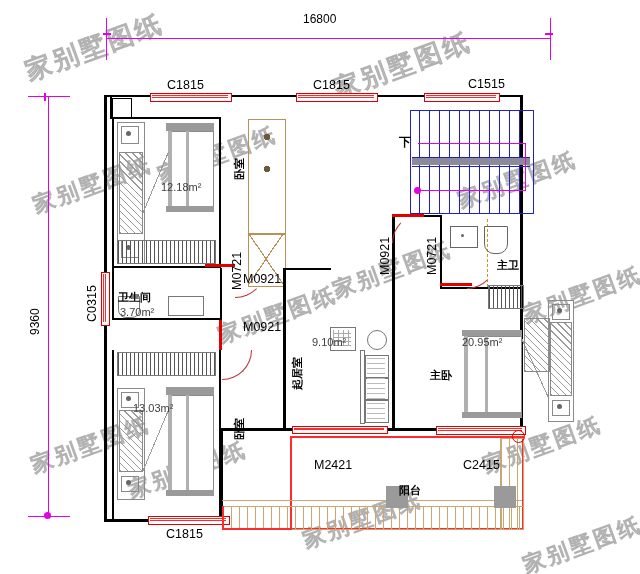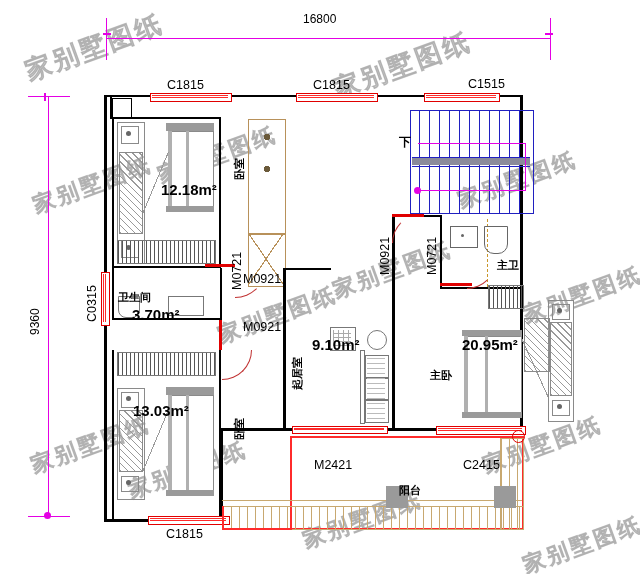--- a/index.html
+++ b/index.html
@@ -7,21 +7,21 @@
   body{width:640px;height:574px;overflow:hidden;
        font-family:"Liberation Sans","DejaVu Sans",sans-serif;}
   #stage{position:relative;width:640px;height:574px;background:#fff;}
   .abs{position:absolute;}
 
   
   .lbl{position:absolute;font-size:12px;color:#000;white-space:nowrap;
        font-family:"Liberation Sans","DejaVu Sans",sans-serif;letter-spacing:0px;}
   .lbl-code{font-size:12.5px;font-weight:400;}
   .lbl-cn{font-size:11px;font-weight:700;}
-  .lbl-area{font-size:15px;color:#000000;font-weight:700;}
+  .lbl-area{font-size:11px;color:#404040;font-weight:400;}
   .lbl-dim{font-size:12px;color:#000;}
   .rot90{transform:rotate(-90deg);transform-origin:left top;}
   .wall{position:absolute;background:#000;}
   .thin{position:absolute;border:1px solid #777;}
   .gray{position:absolute;background:#9a9a9a;}
   .dimv{position:absolute;background:#e400e4;width:1px;}
   .dimh{position:absolute;background:#e400e4;height:1px;}
   .tick{position:absolute;background:#e400e4;}
 
   
@@ -252,21 +252,21 @@
        background:linear-gradient(to bottom right,transparent 48%,#9a9a9a 48%,#9a9a9a 50%,transparent 50%);"></div>
 
   <div class="stripes" style="left:117px;top:240px;width:97px;height:22px;"></div>
 
   <div class="lbl lbl-cn rot90" style="left:232px;top:180px;">卧室</div>
   <div class="lbl lbl-area" style="left:161px;top:181px;">12.18m²</div>
 
   <div class="thin" style="left:118px;top:296px;width:20px;height:20px;border-color:#777;border-radius:0 0 8px 8px;"></div>
   <div class="thin" style="left:168px;top:296px;width:34px;height:18px;border-color:#777;"></div>
   <div class="lbl lbl-cn" style="left:118px;top:290px;">卫生间</div>
-  <div class="lbl lbl-area" style="left:132px;top:306px;">3.70m²</div>
+  <div class="lbl lbl-area" style="left:120px;top:306px;">3.70m²</div>
 
   <div class="stripes" style="left:117px;top:352px;width:97px;height:22px;"></div>
   <div class="thin" style="left:117px;top:388px;width:26px;height:110px;border-color:#8a8a8a;"></div>
   <div class="hatch" style="left:119px;top:410px;width:22px;height:60px;"></div>
   <div class="thin" style="left:121px;top:392px;width:16px;height:14px;border-color:#8a8a8a;"></div>
   <div class="dot" style="left:126px;top:396px;width:5px;height:5px;background:#666;"></div>
   <div class="thin" style="left:121px;top:476px;width:16px;height:14px;border-color:#8a8a8a;"></div>
   <div class="dot" style="left:126px;top:480px;width:5px;height:5px;background:#666;"></div>
 
   <div class="gray" style="left:166px;top:387px;width:48px;height:8px;"></div>

